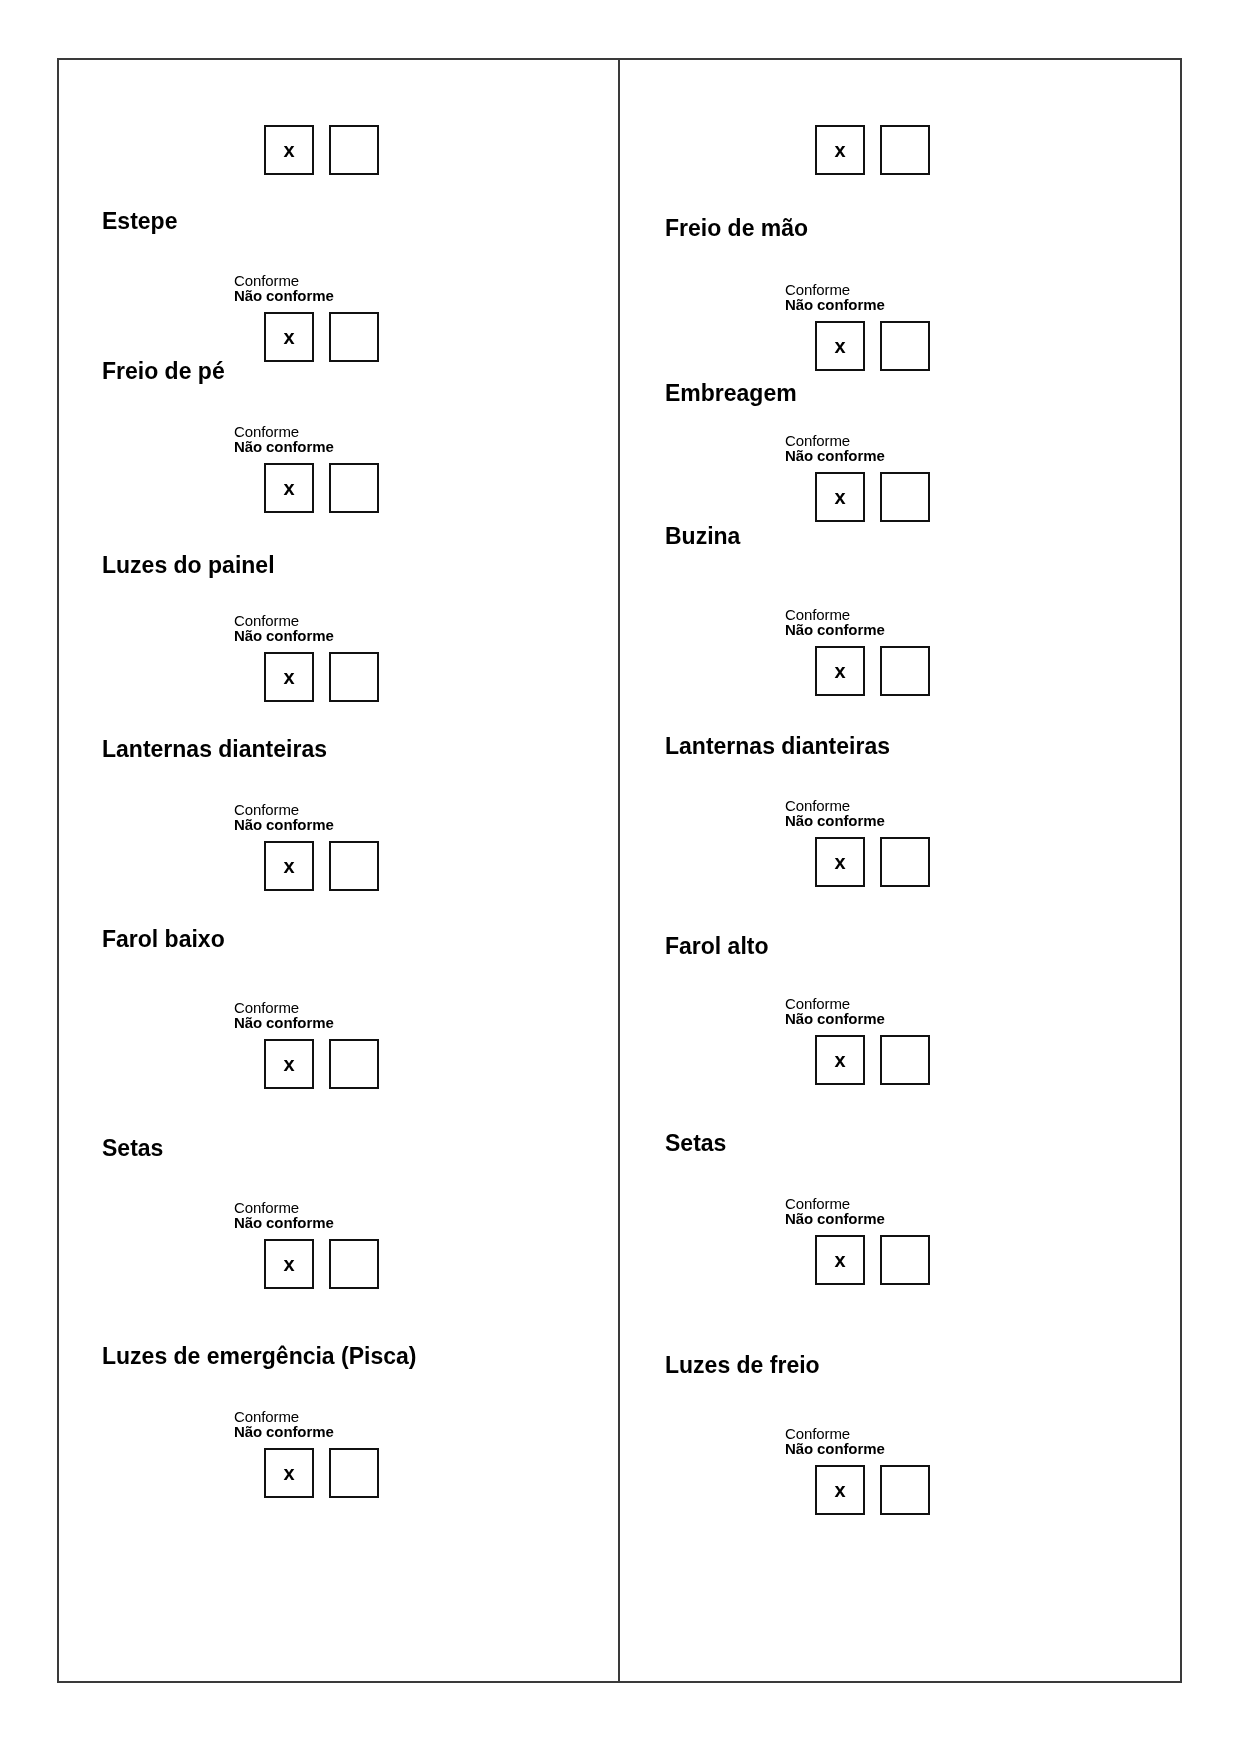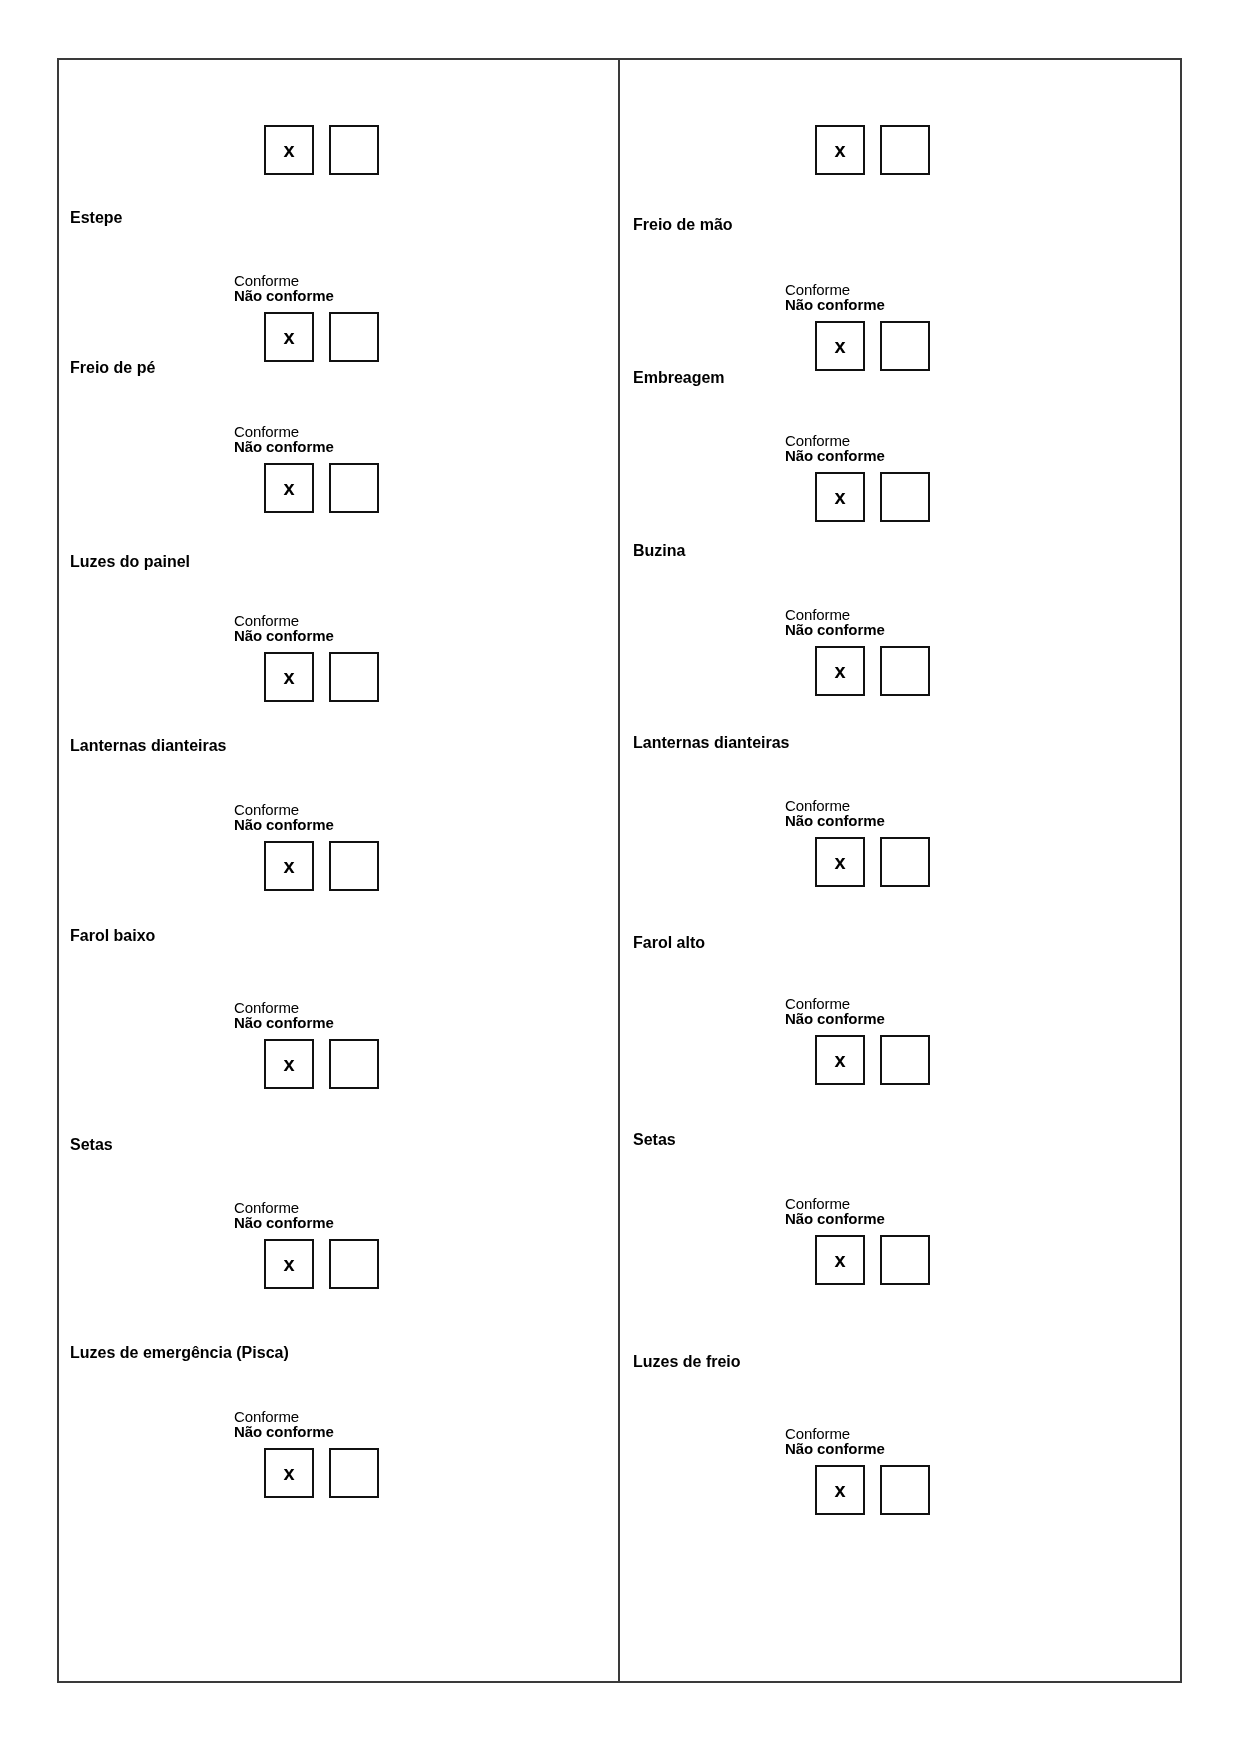--- a/index.html
+++ b/index.html
@@ -73,24 +73,25 @@
     justify-content: center;
     font-size: 20px;
     font-weight: bold;
     line-height: 1;
   }
   .checkbox + .checkbox {
     margin-left: 15px;
   }
 
   .item-label {
-    font-size: 16px;
+    font-size: 23px;
     font-weight: bold;
     line-height: 1;
     white-space: nowrap;
+    margin-left: 32px;
   }
 
   
   .column-left .choice-header { margin-left: 164px; }
   .column-left .boxes        { margin-left: 194px; }
 
   
   .column-right .choice-header { margin-left: 152px; }
   .column-right .boxes         { margin-left: 182px; }
 </style>
@@ -175,30 +176,30 @@
       </div>
       <div class="item-label" style="position: absolute; top: 157px;">Freio de mão</div>
       <div class="choice-header" style="position: absolute; top: 222px;">
         <span class="hdr-conforme">Conforme</span>
         <span class="hdr-nao-conforme">Não conforme</span>
       </div>
       <div class="boxes" style="position: absolute; top: 261px;">
         <div class="checkbox">x</div>
         <div class="checkbox"></div>
       </div>
-      <div class="item-label" style="position: absolute; top: 310px;">Embreagem</div>
+      <div class="item-label" style="position: absolute; top: 322px;">Embreagem</div>
       <div class="choice-header" style="position: absolute; top: 373px;">
         <span class="hdr-conforme">Conforme</span>
         <span class="hdr-nao-conforme">Não conforme</span>
       </div>
       <div class="boxes" style="position: absolute; top: 412px;">
         <div class="checkbox">x</div>
         <div class="checkbox"></div>
       </div>
-      <div class="item-label" style="position: absolute; top: 483px;">Buzina</div>
+      <div class="item-label" style="position: absolute; top: 465px;">Buzina</div>
       <div class="choice-header" style="position: absolute; top: 547px;">
         <span class="hdr-conforme">Conforme</span>
         <span class="hdr-nao-conforme">Não conforme</span>
       </div>
       <div class="boxes" style="position: absolute; top: 586px;">
         <div class="checkbox">x</div>
         <div class="checkbox"></div>
       </div>
       <div class="item-label" style="position: absolute; top: 675px;">Lanternas dianteiras</div>
       <div class="choice-header" style="position: absolute; top: 738px;">

